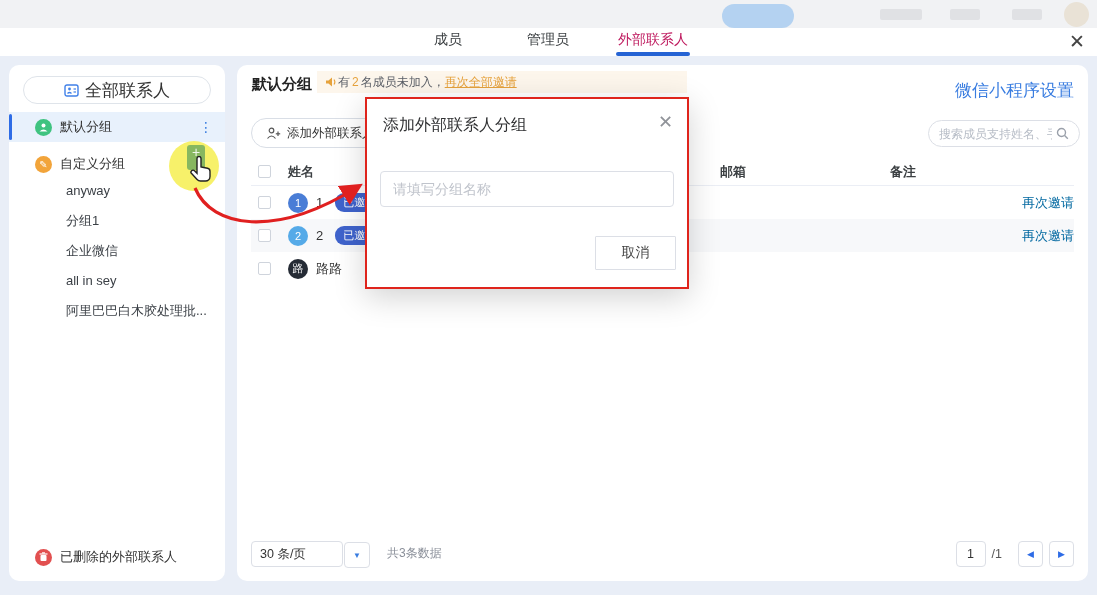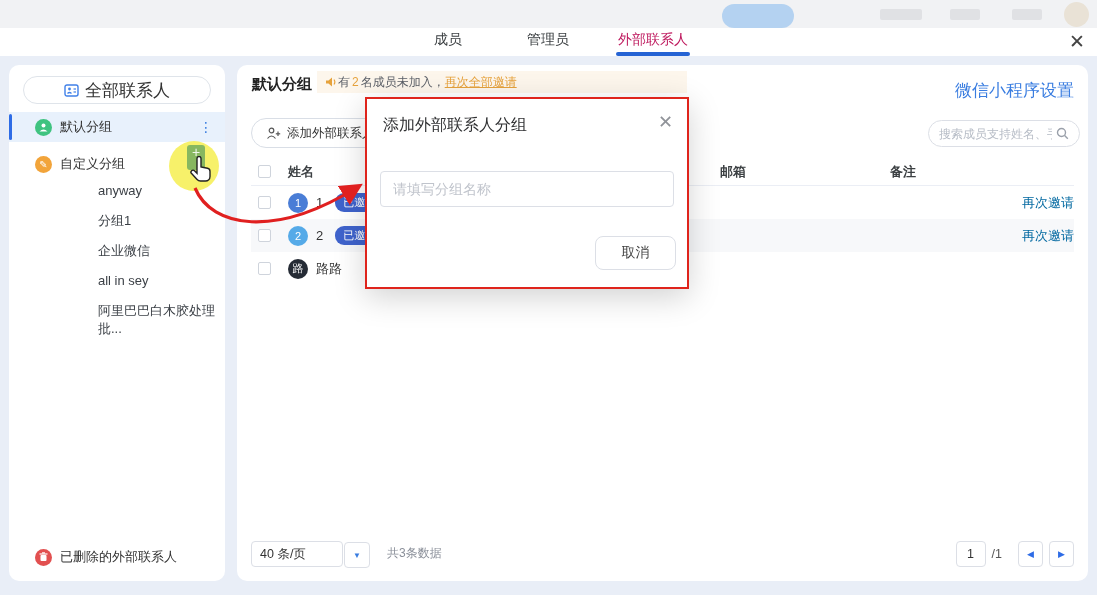--- a/index.html
+++ b/index.html
@@ -32,21 +32,21 @@
   .side-item { position:absolute; left:0; width:216px; height:30px; display:flex; align-items:center; font-size:13px; color:#333; cursor:pointer; }
   .side-item .ico { margin-left:26px; margin-right:8px; flex:0 0 auto; display:flex; }
   .side-default { top:47px; background:#e8f1fc; }
   .side-default .selbar { position:absolute; left:0; top:2px; width:3px; height:26px; background:#2e6ce6; border-radius:2px; }
   .more-dots { position:absolute; right:12px; color:#3a7de0; font-size:14px; letter-spacing:0; cursor:pointer; }
   .side-custom { top:84px; }
   .avatar-ico { width:17px; height:17px; border-radius:50%; display:flex; align-items:center; justify-content:center; }
   .avatar-ico.green { background:#3fc380; }
   .avatar-ico.orange { background:#f2a43a; color:#fff; font-size:10px; }
   .avatar-ico.red { background:#e25050; }
-  .sub-item { position:absolute; left:57px; font-size:13px; color:#3a3f45; cursor:pointer;margin-left:32px; }
+  .sub-item { position:absolute; left:57px; font-size:13px; color:#3a3f45; cursor:pointer; }
   .side-deleted { position:absolute; left:0; top:477px; width:216px; height:30px; display:flex; align-items:center; cursor:pointer; }
   .side-deleted .ico { margin-left:26px; margin-right:8px; display:flex; }
 
   
   .main-title { position:absolute; left:15px; top:10px; font-size:15px; font-weight:bold; color:#222; }
   .warn-banner { position:absolute; left:80px; top:6px; width:370px; height:22px; background:#fdf6ec; display:flex; align-items:center; padding:0 8px; font-size:12px; color:#5a5e66; }
   .warn-banner .num { color:#e6a23c; margin:0 2px; }
   .warn-link { color:#e6a23c; text-decoration:underline; cursor:pointer; }
   .settings-link { position:absolute; right:14px; top:14px; font-size:17px; color:#3a7de0; cursor:pointer; }
 
@@ -83,21 +83,21 @@
 
   
   .modal { position:absolute; left:365px; top:97px; width:324px; height:192px; background:#fff; border:2px solid #df241c;
     box-shadow:0 8px 30px rgba(0,0,0,.18); z-index:50; }
   .modal-title { position:absolute; left:16px; top:16px; font-size:16px; color:#303133; font-weight:500; }
   .modal-close { position:absolute; right:14px; top:12px; font-size:18px; color:#909399; cursor:pointer; font-weight:300; }
   .modal-input { position:absolute; left:13px; top:72px; width:294px; height:36px; border:1px solid #dcdfe6; border-radius:4px; padding:0 12px;
     font-size:14px; color:#333; outline:none; font-family:inherit; }
   .modal-input::placeholder { color:#c0c4cc; }
   .modal-btns { position:absolute; right:11px; bottom:17px; display:flex; gap:18px; }
-  .btn-cancel { width:81px; height:34px; border:1px solid #dcdfe6; border-radius:8px; background:#fff; font-size:14px; color:#444;
+  .btn-cancel { width:81px; height:34px; border:1px solid #dcdfe6; border-radius:1px; background:#fff; font-size:14px; color:#444;
     display:flex; align-items:center; justify-content:center; cursor:pointer; font-family:Liberation Sans, sans-serif; }
   .btn-confirm { width:81px; height:34px; border:none; border-radius:4px; background:#4191e6; font-size:14px; color:#fff;
     display:flex; align-items:center; justify-content:center; cursor:pointer; font-family:inherit; }
 
   
   .hl-circle { position:absolute; left:169px; top:141px; width:50px; height:50px; border-radius:50%; background:rgba(246,240,90,.9); z-index:60; }
   .plus-btn { position:absolute; left:187px; top:145px; width:18px; height:25px; background:rgba(122,176,95,.9); border-radius:3px; z-index:61;
     color:#eef6e8; font-size:14px; display:flex; align-items:flex-start; justify-content:center; line-height:14px; cursor:pointer; }
   .hand-cursor { position:absolute; left:188px; top:156px; z-index:62; pointer-events:none; }
   .anno-arrow { position:absolute; left:150px; top:138px; z-index:70; pointer-events:none; }
@@ -247,21 +247,21 @@
     <div class="col-name">
       <span class="row-avatar" style="background:#252b35;">路</span>
       <span>路路</span>
     </div>
     <div class="col-email"></div>
     <div class="col-remark"></div>
     <div class="col-action"></div>
   </div>
 
   <div class="page-size">
-    <span>40 条/页</span>
+    <span>30 条/页</span>
     <span class="dd">▼</span>
   </div>
   <div class="total-txt">共3条数据</div>
 
   <div class="pager">
     <input type="text" value="1" style="">
     <span class="slash">/1</span>
     <div class="pg-btn">◀</div>
     <div class="pg-btn">▶</div>
   </div>

